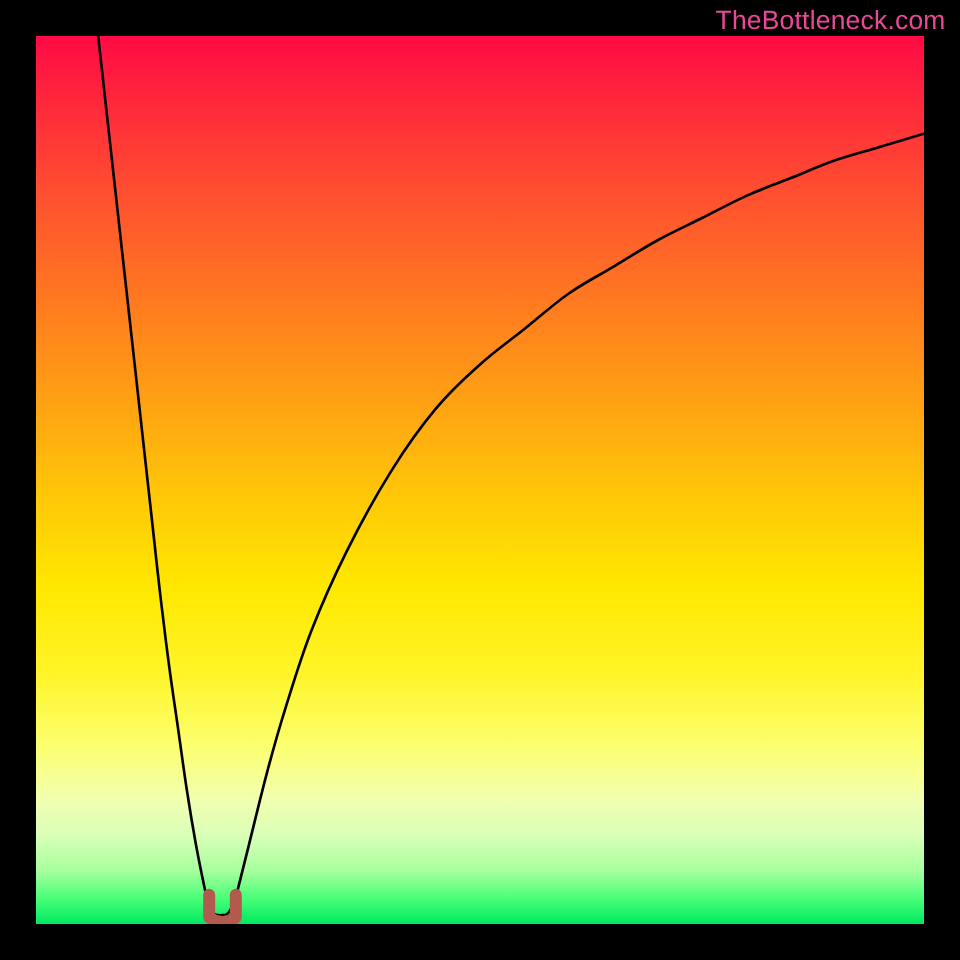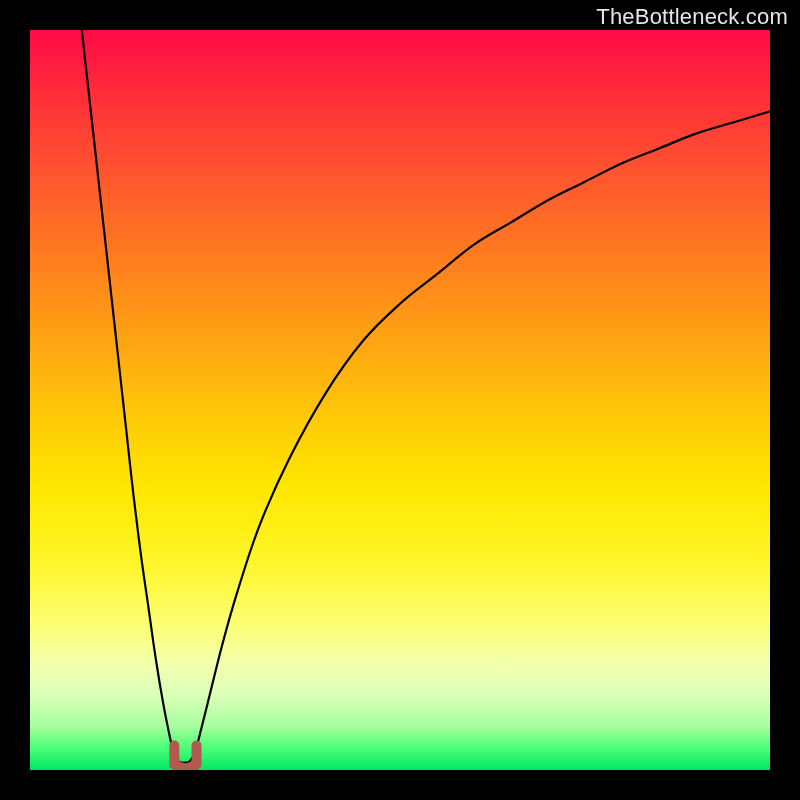--- a/index.html
+++ b/index.html
@@ -31,21 +31,21 @@
       #d9ffb8 90%,
       #a8ff9e 94%,
       #4cff79 97%,
       #00e860 100%
     );
   }
   .watermark {
     position: absolute;
     top: 4px;
     right: 12px;
-    color: #e5e5e5;
+    color: #ec4899;
     font-size: 22px;
     letter-spacing: 0.2px;
     font-weight: 500;
   }
   svg.curve {
     position: absolute;
     left: 0;
     top: 0;
     width: 740px;
     height: 740px;

